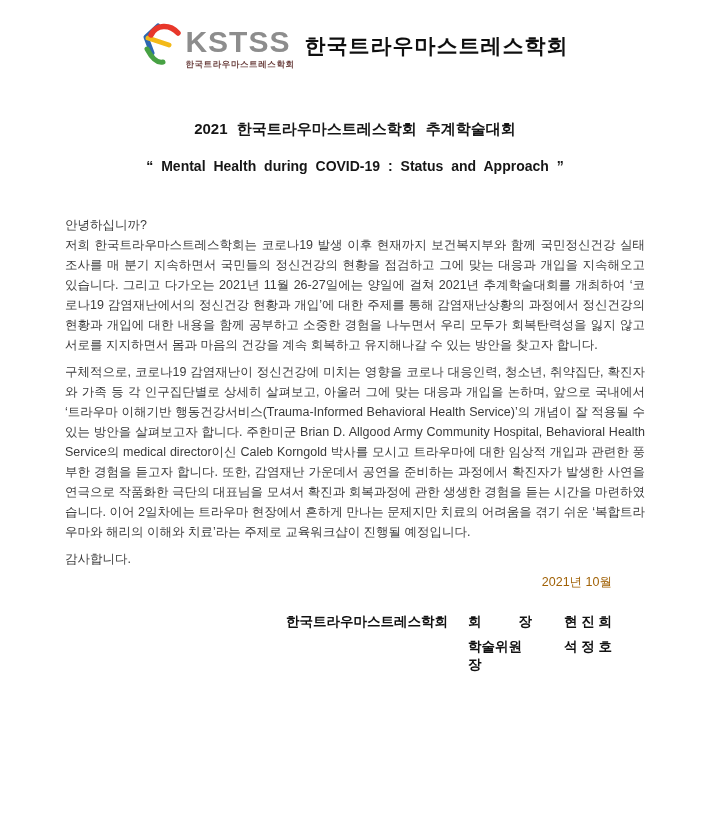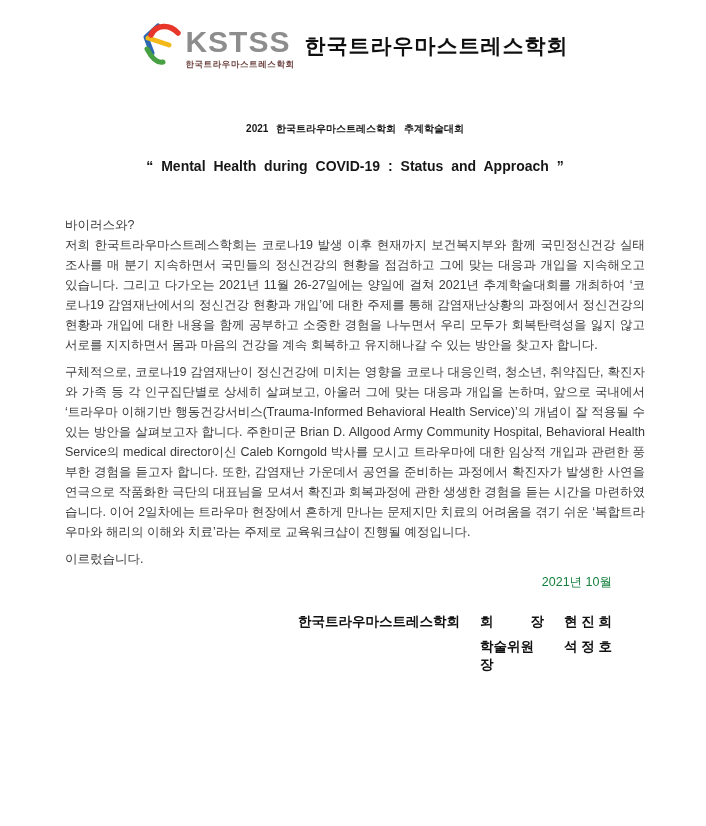--- a/index.html
+++ b/index.html
@@ -56,41 +56,41 @@
     white-space: nowrap;
   }
 
   
   .title-block {
     margin-top: 40px;
     text-align: center;
     color: #161616;
     font-weight: bold;
   }
-  .title-line1 { font-size: 10px; word-spacing: 5px; line-height: 22px; text-align: center; }
+  .title-line1 { font-size: 15px; word-spacing: 5px; line-height: 22px; text-align: center; }
   .title-line2 { font-size: 14px; word-spacing: 4px; line-height: 22px; }
   .title-line3 { font-size: 14px; word-spacing: 4px; line-height: 22px; margin-top: 15px; }
 
   
   .letter-body {
     margin-top: 38px;
     font-size: 12.5px;
     line-height: 20px;
     text-align: justify;
     color: #3b3b3b;
   }
   .letter-body p { margin: 0 0 7px 0; }
   .letter-body p.greeting { margin: 0; }
   .letter-body p.closing { margin: 0; }
 
   .date-line {
     margin: 5px 33px 0 0;
     text-align: right;
     font-size: 12.5px;
-    color: #15803d;
+    color: #a16207;
   }
 
   
   .signature {
     margin: 22px 33px 0 0;
     display: grid;
     grid-template-columns: auto 64px auto;
     column-gap: 20px;
     row-gap: 7px;
     justify-content: end;
@@ -100,21 +100,21 @@
     color: #111111;
   }
   .sig-org { white-space: nowrap; }
   .sig-title {
     display: block;
     text-align: justify;
     text-align-last: justify;
     white-space: normal;
     font-family: Liberation Mono, monospace;
   }
-  .sig-name { white-space: nowrap; }
+  .sig-name { white-space: nowrap; margin-left: 12px; }
 </style>
 </head>
 <body>
 
 <div class="page">
 
   <header class="letterhead">
     <div class="logo-block">
       <svg class="logo-icon" width="40" height="46" viewBox="0 0 40 46" fill="none" xmlns="http://www.w3.org/2000/svg">
         <path d="M17 4 L 5 15 L 11 31" stroke-width="5" stroke-linecap="round" stroke-linejoin="round" stroke="#2c67b1"></path>
@@ -129,24 +129,24 @@
     </div>
     <div class="org-title">한국트라우마스트레스학회</div>
   </header>
 
   <section class="title-block">
     <div class="title-line1">2021 한국트라우마스트레스학회 추계학술대회</div>
     <div class="title-line3">“ Mental Health during COVID-19 : Status and Approach ”</div>
   </section>
 
   <main class="letter-body">
-    <p class="greeting">바이러스와?</p>
+    <p class="greeting">안녕하십니까?</p>
     <p>저희 한국트라우마스트레스학회는 코로나19 발생 이후 현재까지 보건복지부와 함께 국민정신건강 실태조사를 매 분기 지속하면서 국민들의 정신건강의 현황을 점검하고 그에 맞는 대응과 개입을 지속해오고 있습니다. 그리고 다가오는 2021년 11월 26-27일에는 양일에 걸쳐 2021년 추계학술대회를 개최하여 ‘코로나19 감염재난에서의 정신건강 현황과 개입’에 대한 주제를 통해 감염재난상황의 과정에서 정신건강의 현황과 개입에 대한 내용을 함께 공부하고 소중한 경험을 나누면서 우리 모두가 회복탄력성을 잃지 않고 서로를 지지하면서 몸과 마음의 건강을 계속 회복하고 유지해나갈 수 있는 방안을 찾고자 합니다.</p>
     <p>구체적으로, 코로나19 감염재난이 정신건강에 미치는 영향을 코로나 대응인력, 청소년, 취약집단, 확진자와 가족 등 각 인구집단별로 상세히 살펴보고, 아울러 그에 맞는 대응과 개입을 논하며, 앞으로 국내에서 ‘트라우마 이해기반 행동건강서비스(Trauma-Informed Behavioral Health Service)’의 개념이 잘 적용될 수 있는 방안을 살펴보고자 합니다. 주한미군 Brian D. Allgood Army Community Hospital, Behavioral Health Service의 medical director이신 Caleb Korngold 박사를 모시고 트라우마에 대한 임상적 개입과 관련한 풍부한 경험을 듣고자 합니다. 또한, 감염재난 가운데서 공연을 준비하는 과정에서 확진자가 발생한 사연을 연극으로 작품화한 극단의 대표님을 모셔서 확진과 회복과정에 관한 생생한 경험을 듣는 시간을 마련하였습니다. 이어 2일차에는 트라우마 현장에서 흔하게 만나는 문제지만 치료의 어려움을 겪기 쉬운 ‘복합트라우마와 해리의 이해와 치료’라는 주제로 교육워크샵이 진행될 예정입니다.</p>
-    <p class="closing">이르렀습니다.</p>
+    <p class="closing">감사합니다.</p>
   </main>
 
   <div class="date-line">2021년 10월</div>
 
   <footer class="signature">
     <span class="sig-org">한국트라우마스트레스학회</span>
     <span class="sig-title">회 장</span>
     <span class="sig-name">현 진 희</span>
 
     <span class="sig-org"></span>

